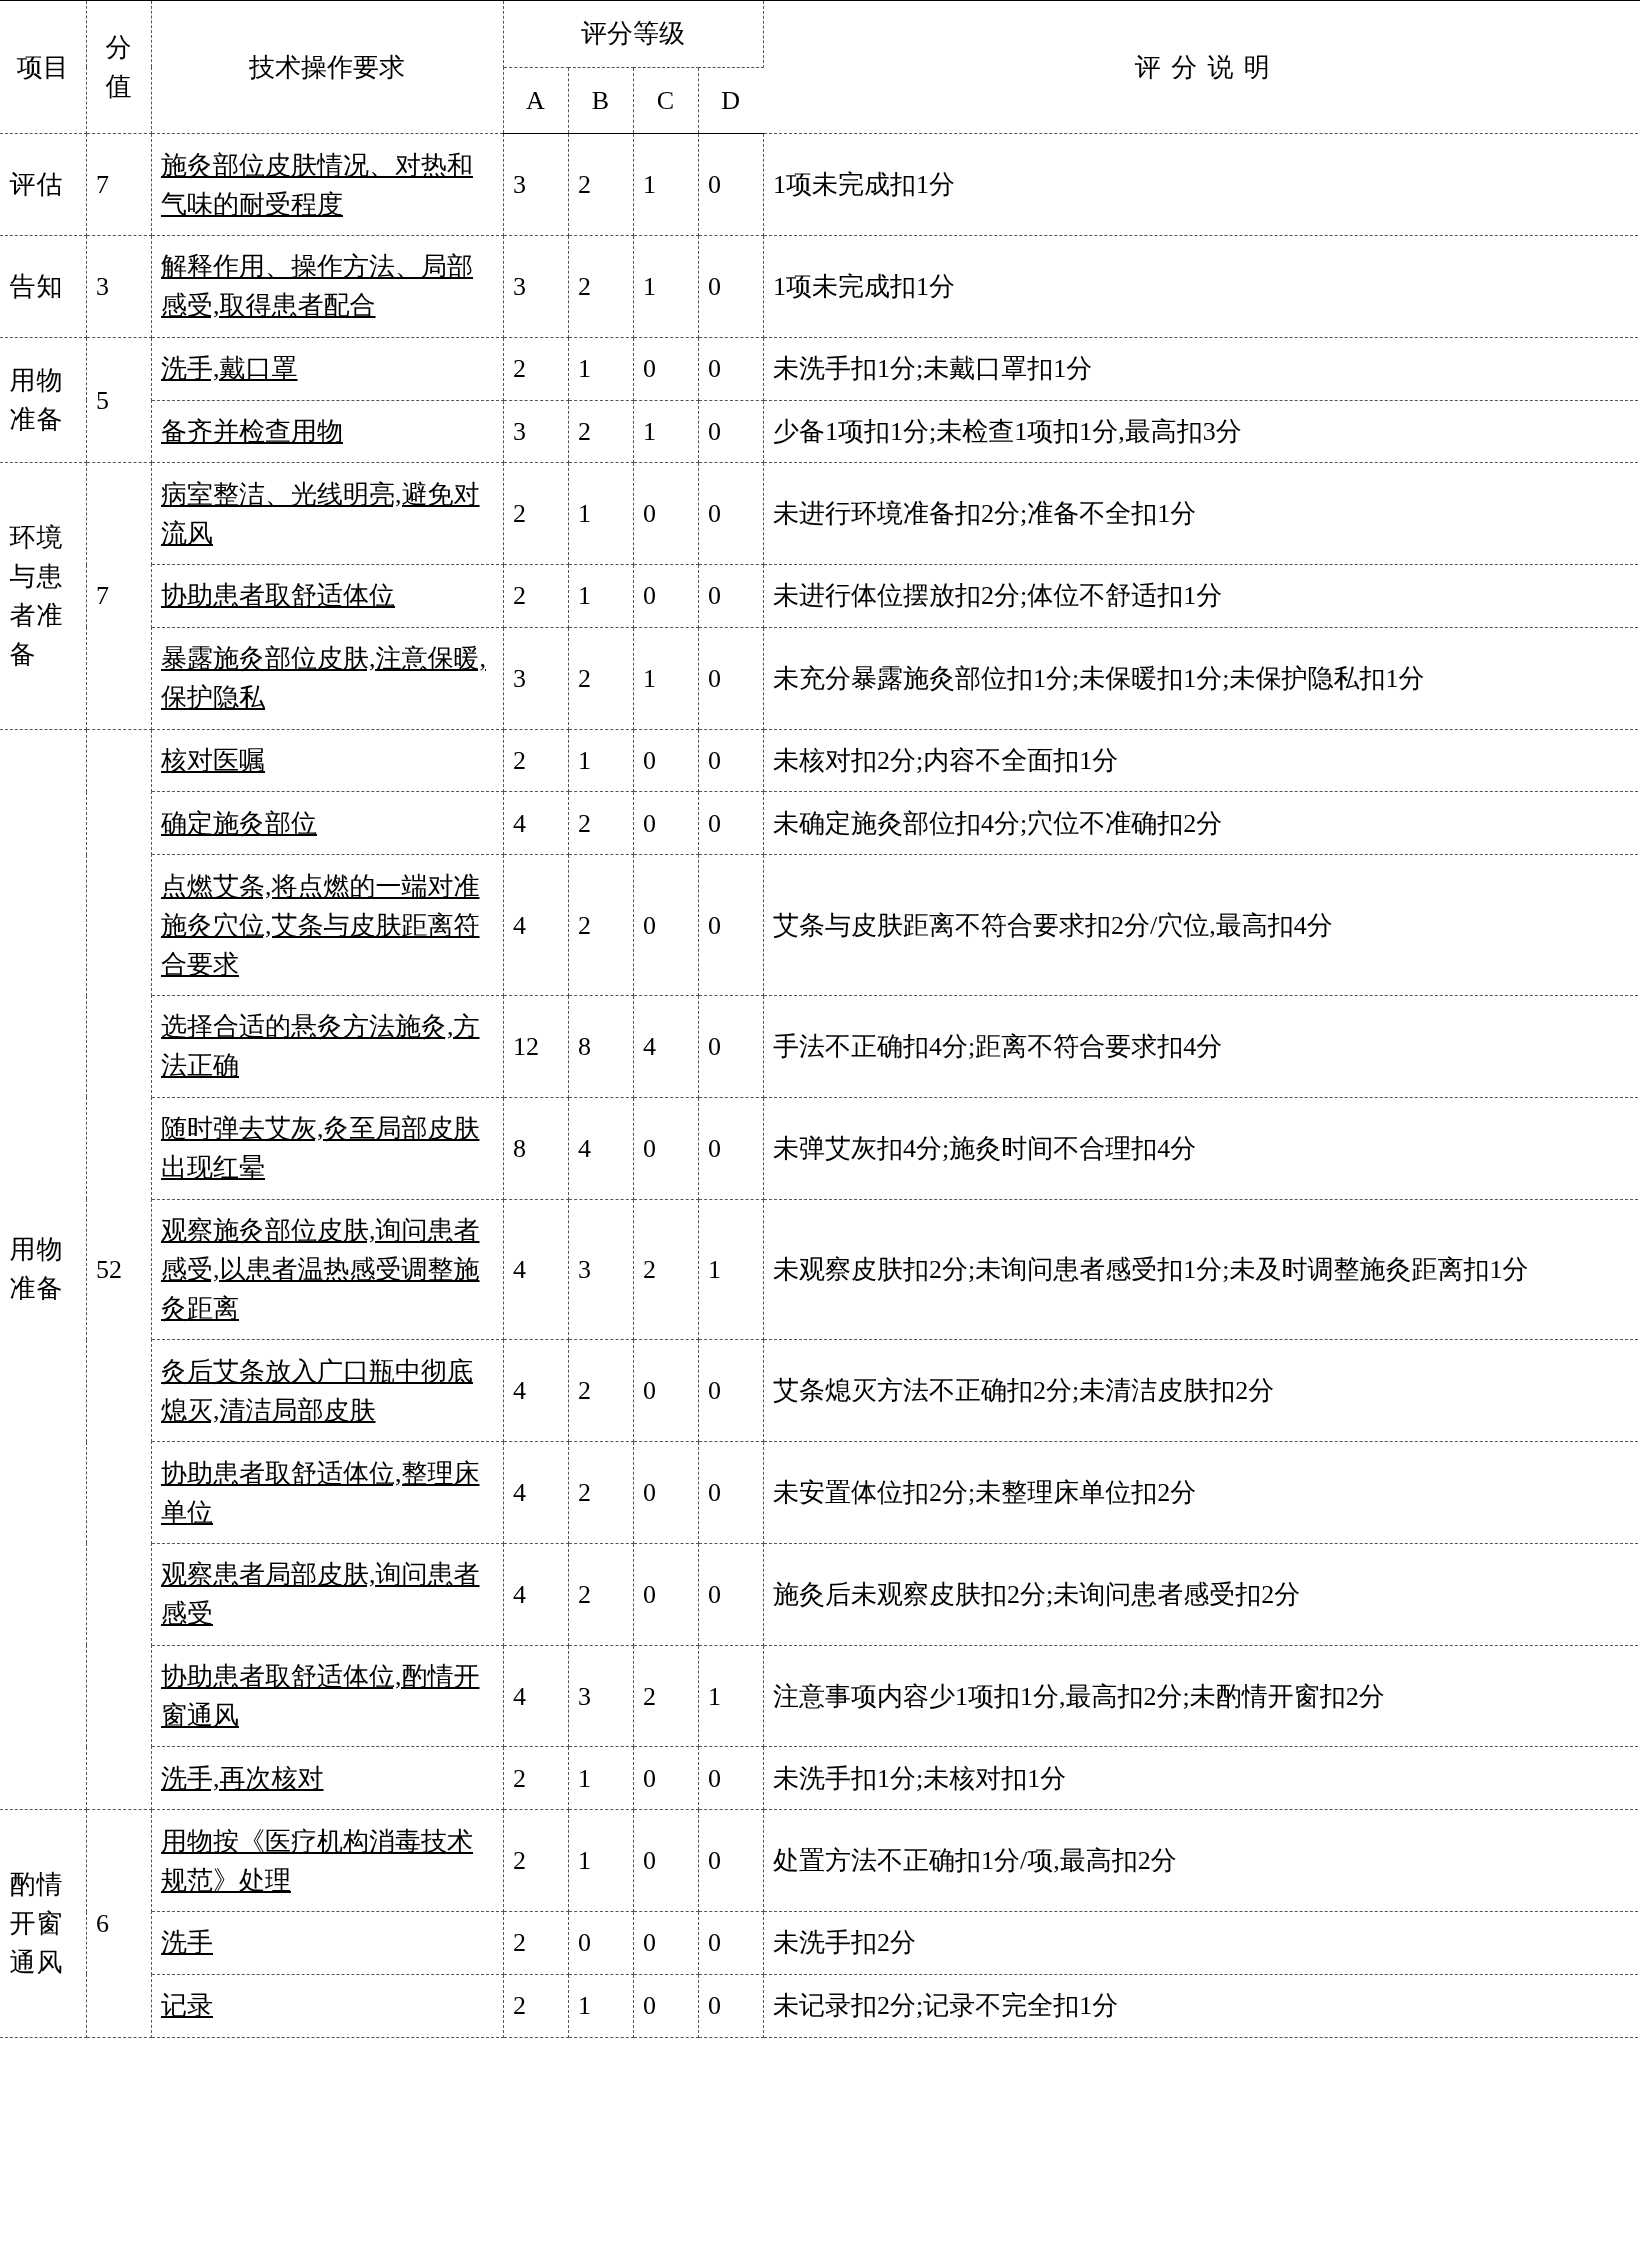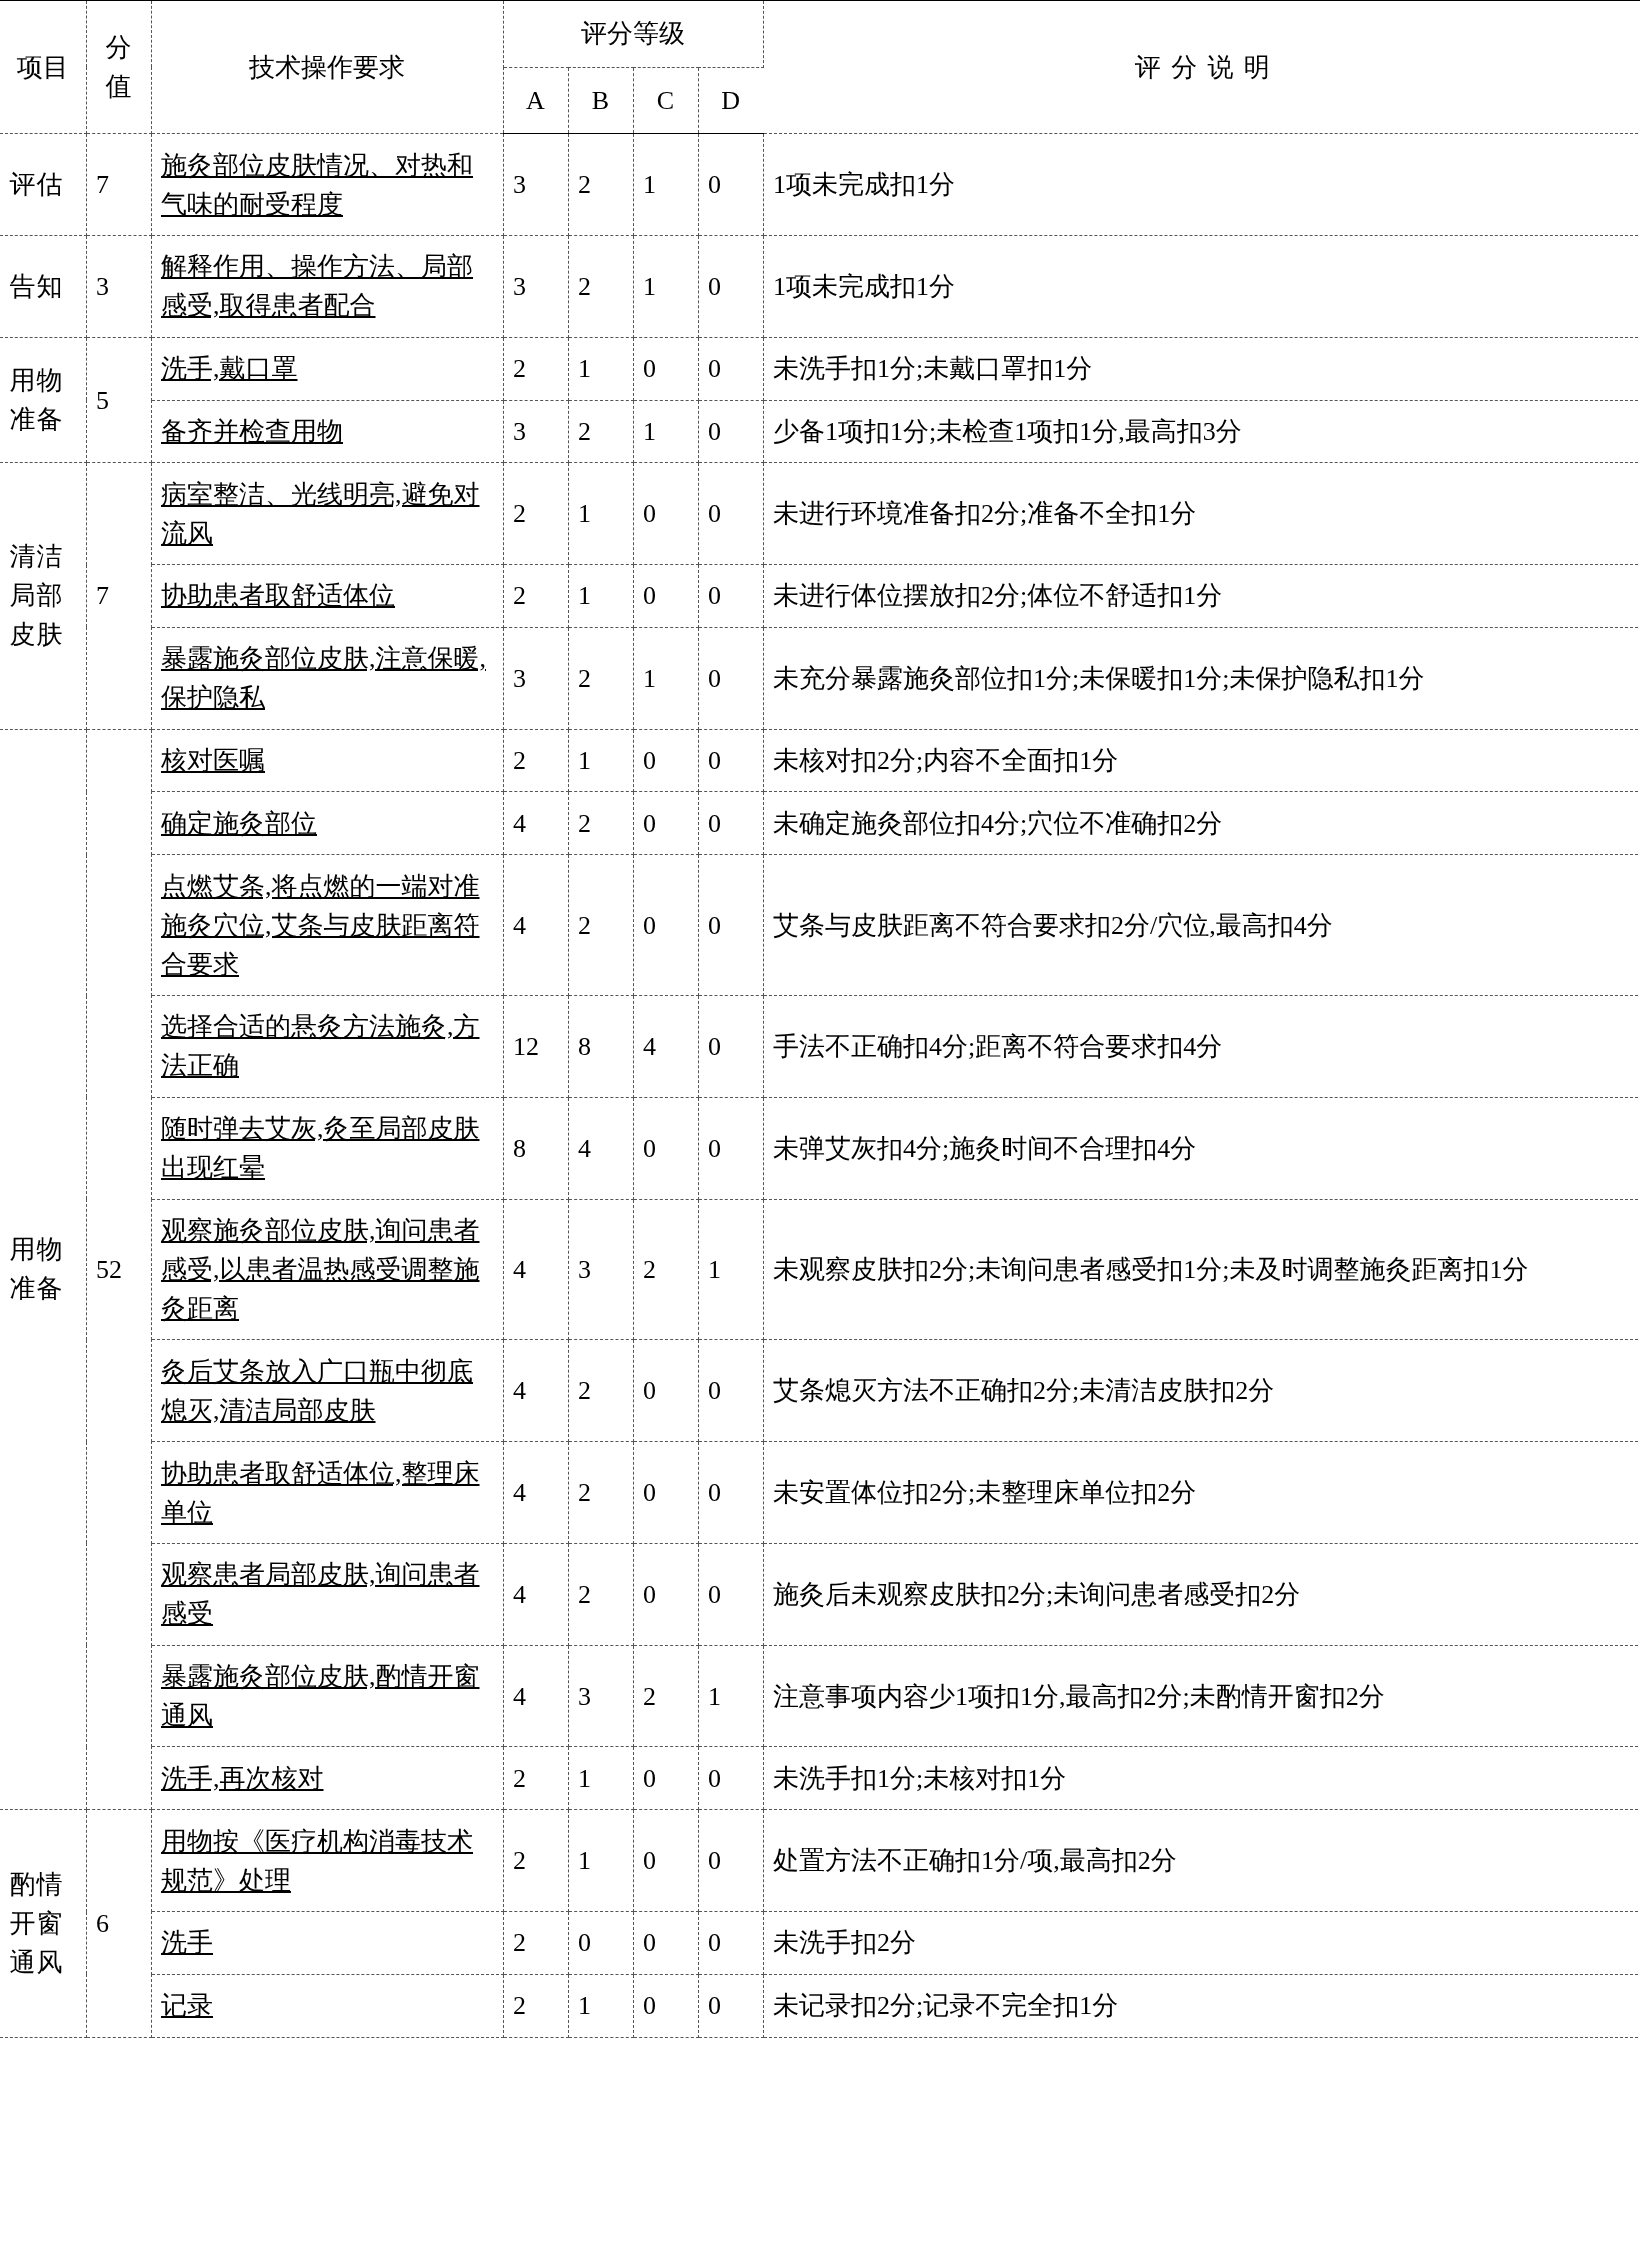--- a/index.html
+++ b/index.html
@@ -147,21 +147,21 @@
         </tr>
         <tr class="sec-break">
           <td class="req-cell">备齐并检查用物</td>
           <td class="num-cell">3</td>
           <td class="num-cell">2</td>
           <td class="num-cell">1</td>
           <td class="num-cell">0</td>
           <td class="note-cell">少备1项扣1分;未检查1项扣1分,最高扣3分</td>
         </tr>
         <tr>
-          <td class="item-cell" rowspan="3">清洁局部皮肤</td>
+          <td class="item-cell" rowspan="3">环境与患者准备</td>
           <td class="num-cell" rowspan="3">7</td>
           <td class="req-cell">病室整洁、光线明亮,避免对流风</td>
           <td class="num-cell">2</td>
           <td class="num-cell">1</td>
           <td class="num-cell">0</td>
           <td class="num-cell">0</td>
           <td class="note-cell">未进行环境准备扣2分;准备不全扣1分</td>
         </tr>
         <tr>
           <td class="req-cell">协助患者取舒适体位</td>
@@ -247,21 +247,21 @@
         </tr>
         <tr>
           <td class="req-cell">观察患者局部皮肤,询问患者感受</td>
           <td class="num-cell">4</td>
           <td class="num-cell">2</td>
           <td class="num-cell">0</td>
           <td class="num-cell">0</td>
           <td class="note-cell">施灸后未观察皮肤扣2分;未询问患者感受扣2分</td>
         </tr>
         <tr>
-          <td class="req-cell">暴露施灸部位皮肤,酌情开窗通风</td>
+          <td class="req-cell">协助患者取舒适体位,酌情开窗通风</td>
           <td class="num-cell">4</td>
           <td class="num-cell">3</td>
           <td class="num-cell">2</td>
           <td class="num-cell">1</td>
           <td class="note-cell">注意事项内容少1项扣1分,最高扣2分;未酌情开窗扣2分</td>
         </tr>
         <tr class="sec-break">
           <td class="req-cell">洗手,再次核对</td>
           <td class="num-cell">2</td>
           <td class="num-cell">1</td>

